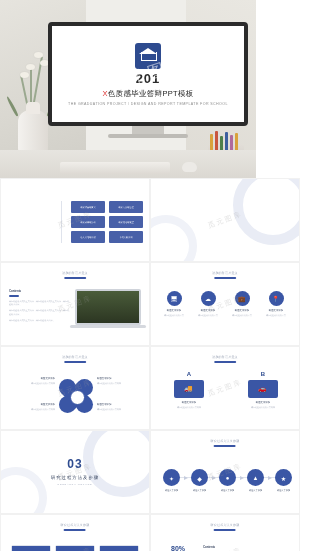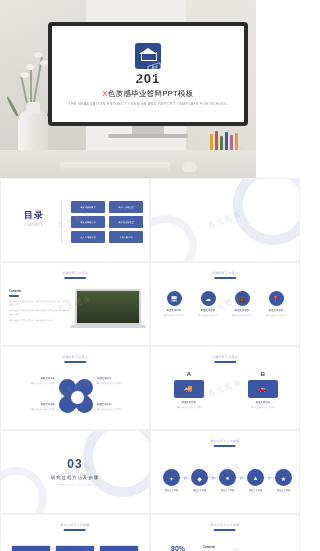--- a/index.html
+++ b/index.html
@@ -142,24 +142,20 @@
       <div class="base"></div>
     </div>
 
     <div class="kb"></div>
     <div class="mouse"></div>
   </div>
 
   <div class="grid">
 
     <div class="slide">
-      <div class="s2-left">
-        <div class="s2-big">目录</div>
-        <div class="s2-en">CONTENTS</div>
-      </div>
       <div class="s2-line"></div>
       <div class="s2-box" style="left:70px;top:22px;">
           <span>研究背景与意义</span>
         </div>
       <div class="s2-box" style="left:108px;top:22px;">
           <span>研究方法与过程</span>
         </div>
       <div class="s2-box" style="left:70px;top:37px;">
           <span>研究成果与分析</span>
         </div>

